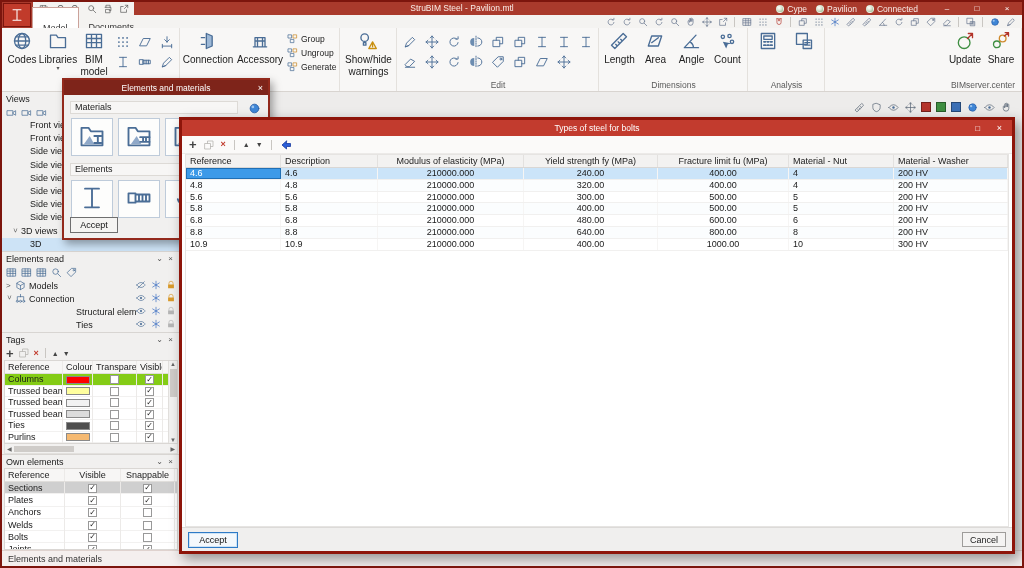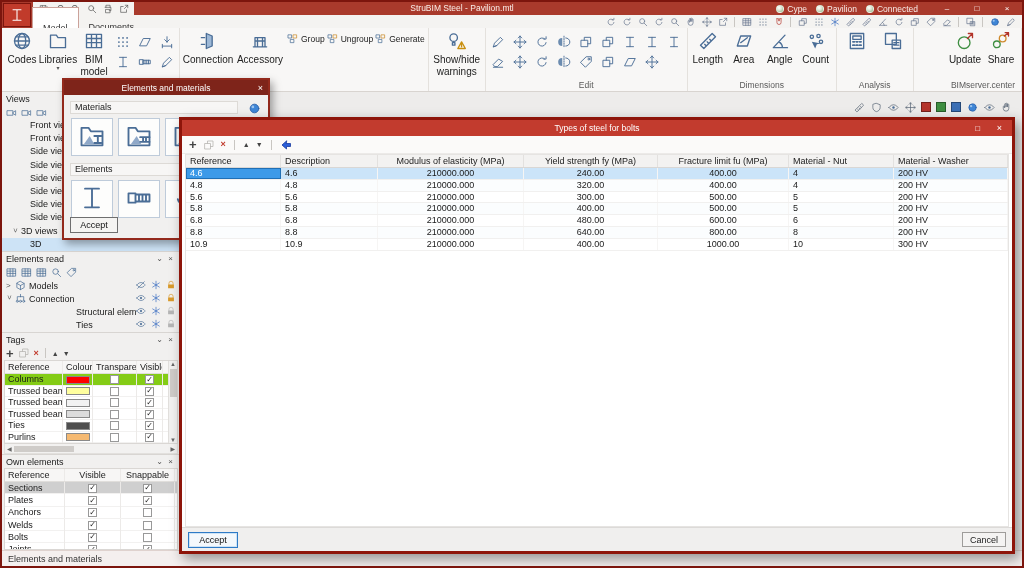--- a/index.html
+++ b/index.html
@@ -39,21 +39,21 @@
   .rlabel{position:absolute;left:0;right:0;bottom:1px;text-align:center;color:#5a5a5a;font-size:8.5px;}
   .rbig{width:34px;display:flex;flex-direction:column;align-items:center;padding-top:2px;text-align:center;color:#222;}
   .rbig.wide{width:50px;}
   .rbig .ic svg{width:20px;height:20px;}
   .rbig .lbl{font-size:10px;line-height:1.15;margin-top:1px;}
   .caret{font-size:6px;color:#555;line-height:4px;}
   .rgrid{display:flex;flex-direction:column;gap:4px;padding-top:5px;}
   .rrow{display:flex;gap:3px;}
   .rsm{width:19px;height:16px;display:flex;align-items:center;justify-content:center;}
   .rsm svg{width:14px;height:14px;}
-  .rstack{display:flex;flex-direction:row;gap:2px;padding-top:4px;}
+  .rstack{display:flex;flex-direction:column;gap:2px;padding-top:4px;}
   .rstackitem{display:flex;align-items:center;gap:3px;font-size:8.5px;color:#222;height:12px;}
   .rstackitem svg{width:11px;height:11px;}
 
   
   .canvas{position:absolute;left:178px;top:90px;right:0;bottom:16px;background:#EDECEB;border-left:1px solid #D0CCC8;}
   .canvastools{position:absolute;top:9px;right:10px;display:flex;gap:5px;align-items:center;}
   .ctool{width:12px;height:12px;display:flex;align-items:center;justify-content:center;}
   .ctool svg{width:11px;height:11px;stroke:#5E6B7A;}
   .ctool.chip{border:1px solid rgba(0,0,0,.35);}
 

